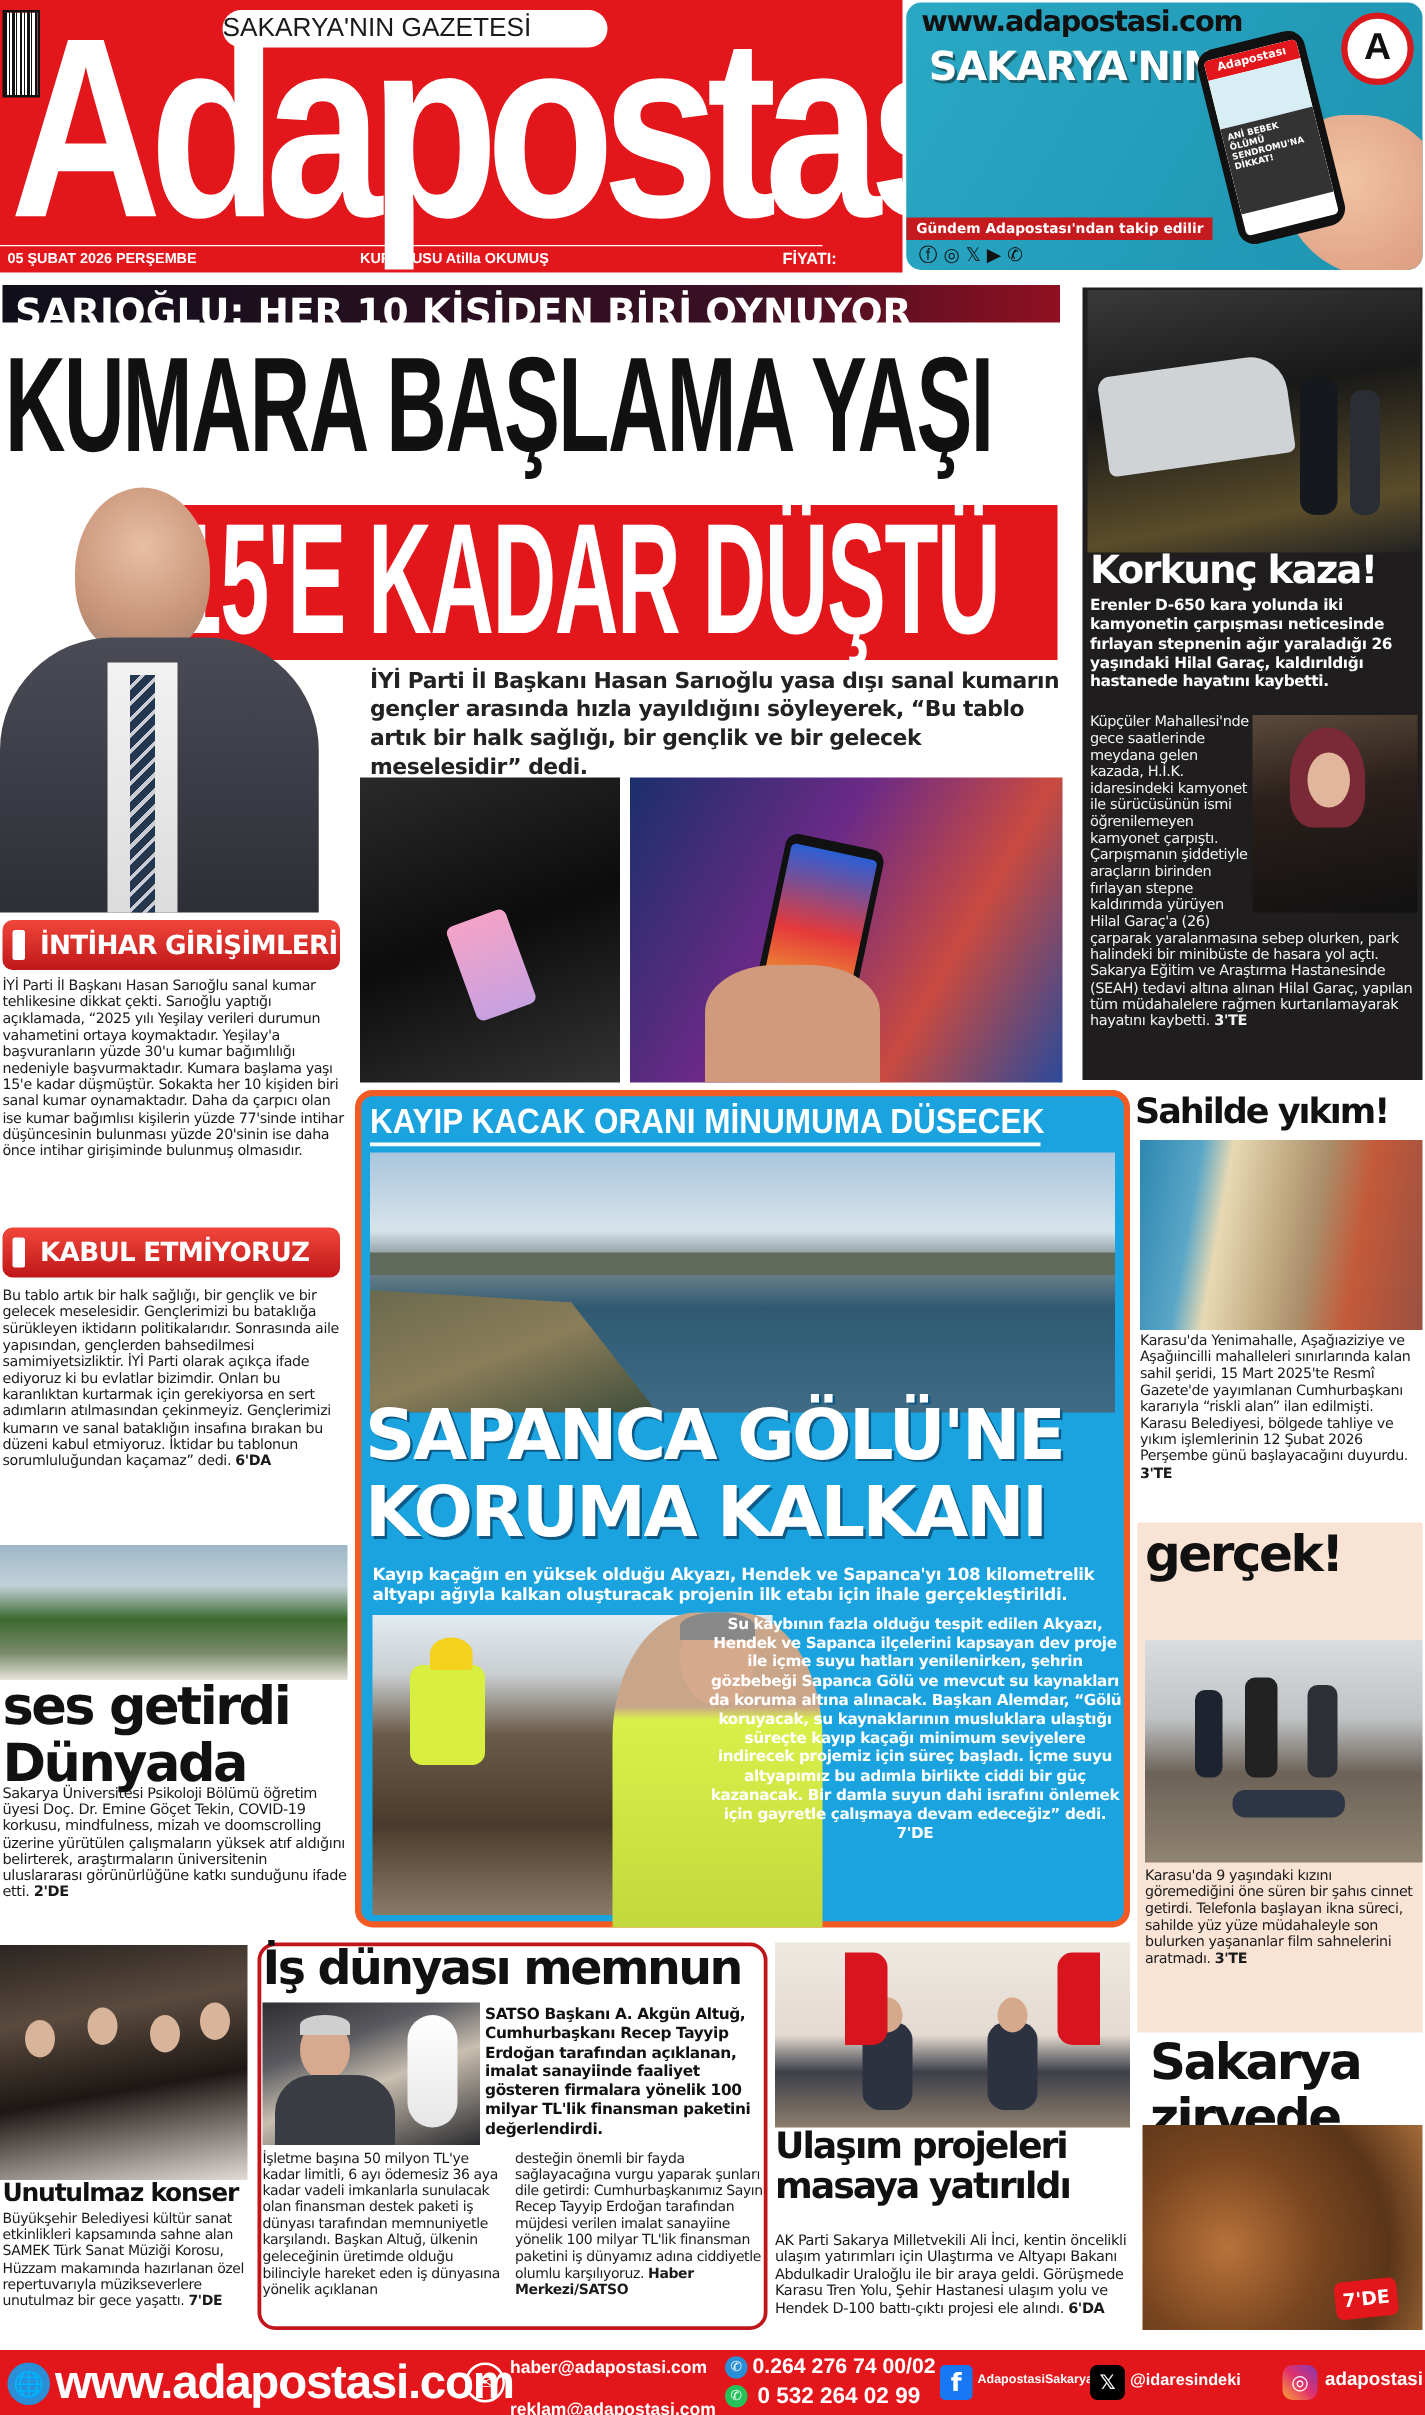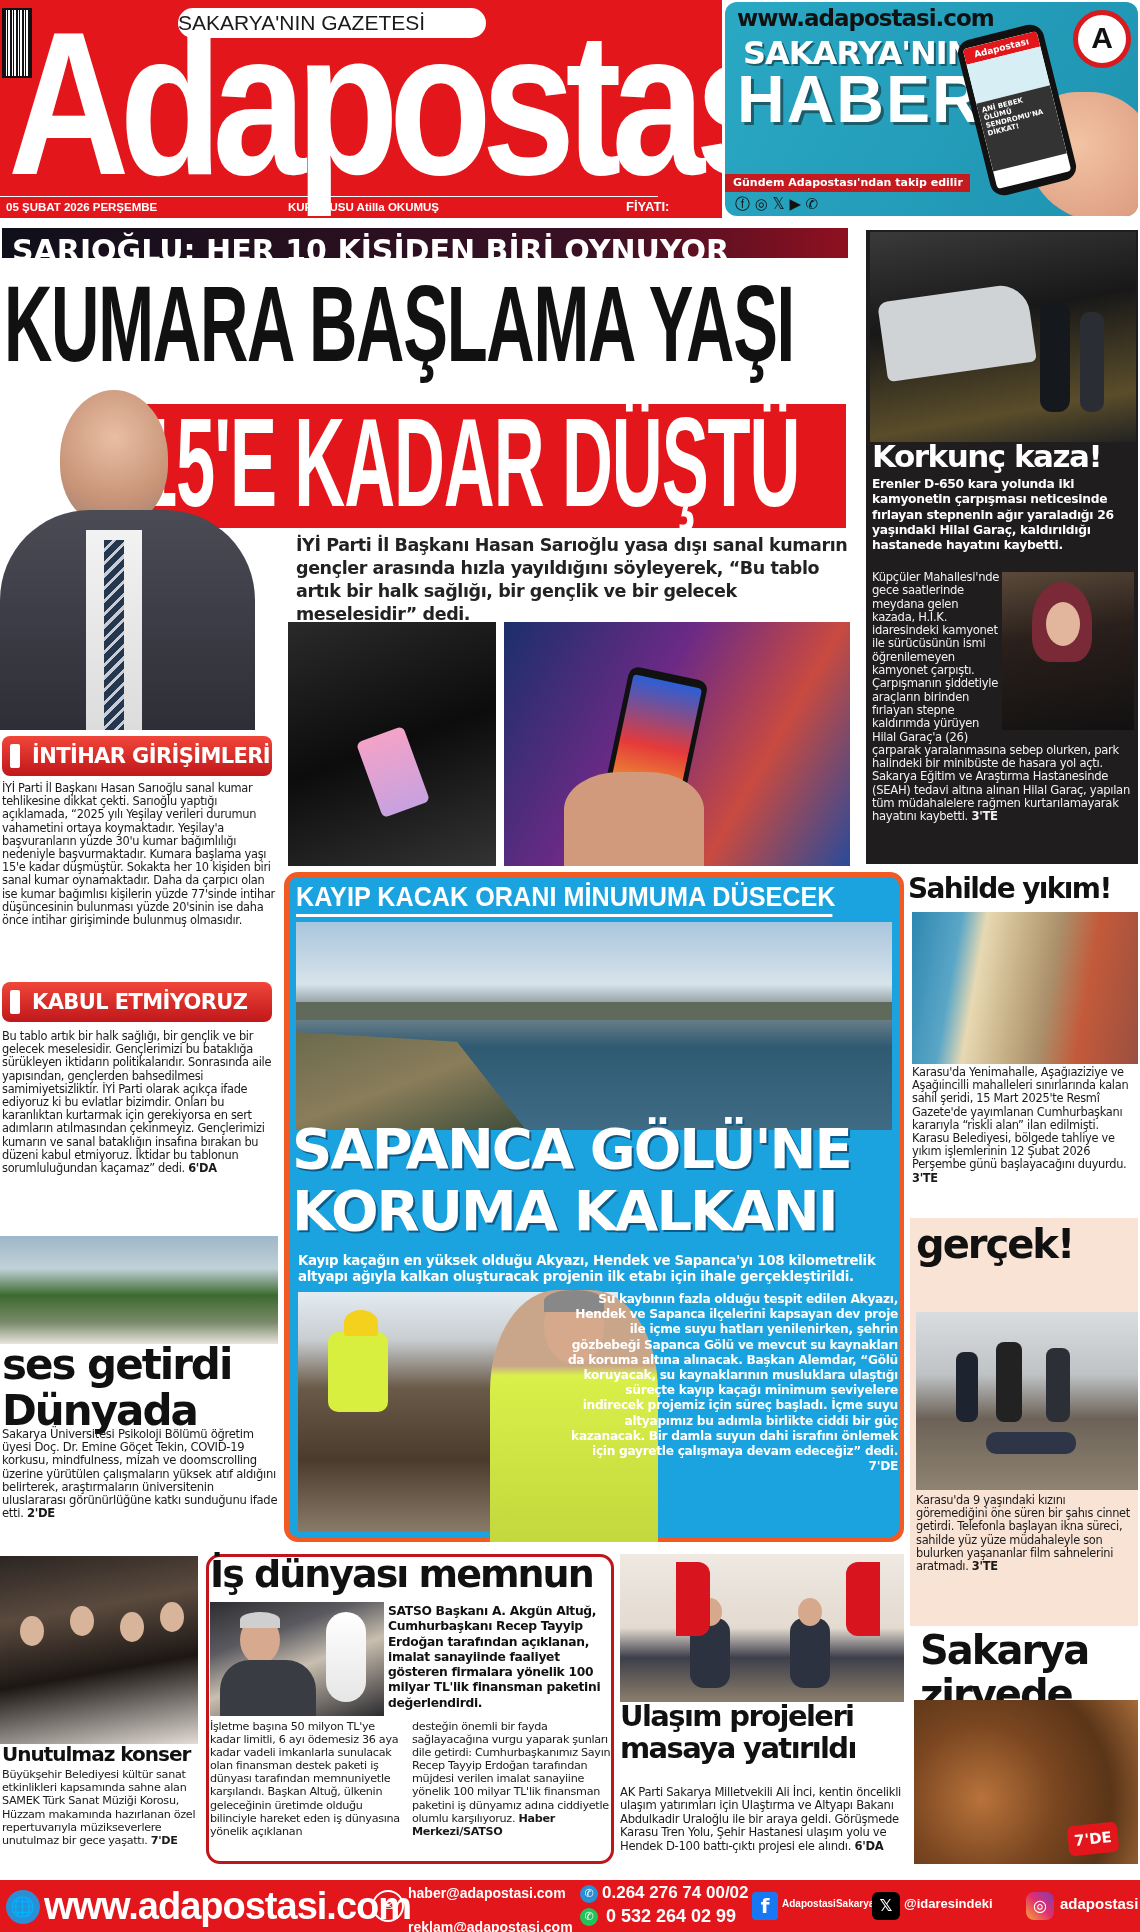--- a/index.html
+++ b/index.html
@@ -53,21 +53,21 @@
 #crash-body{left:872px;top:570px;width:266px;color:#f2f2f2;font-size:11.6px;line-height:13.3px}
 
 
 #sap{left:284px;top:872px;width:620px;height:670px;border:5px solid #f15a22;border-radius:14px;background:#1aa3df;overflow:hidden}
 #sap-kicker{left:296px;top:880px;width:596px;font-family:"Liberation Sans",sans-serif;font-weight:bold;color:#fff;font-size:28px;line-height:34px;border-bottom:3px solid #fff;transform:scaleX(0.9);transform-origin:left top;white-space:nowrap;letter-spacing:0}
 #sap-lake{left:296px;top:922px;width:596px;height:208px;background:linear-gradient(180deg,#a9c6dd 0,#d7e3ea 30%,#7d8b90 42%,#2f5a72 60%,#3f6b85 100%)}
 #sap-title{left:292px;top:1118px;width:600px;font-family:"DejaVu Sans",sans-serif;font-weight:bold;color:#fff;font-size:56px;line-height:62px;letter-spacing:-2px;text-shadow:2px 2px 0 #0d5a86}
 #sap-lede{left:298px;top:1253px;width:594px;font-family:"DejaVu Sans",sans-serif;font-weight:bold;color:#fff;font-size:13.4px;line-height:16px;letter-spacing:-0.3px}
 #sap-photo{left:298px;top:1292px;width:320px;height:240px;background:linear-gradient(180deg,#e3ecf2 0,#c8cdd0 20%,#6a5a48 40%,#4b3b2c 70%,#8a7a68 100%)}
 #sap-mayor{left:490px;top:1290px;width:168px;height:252px;background:linear-gradient(180deg,#c9a68a 0,#c9a68a 30%,#d9f04a 34%,#c3d83c 100%);border-radius:40% 40% 0 0}
-#sap-body{left:566px;top:1292px;width:332px;color:#fff;font-size:12.2px;line-height:15.2px;text-align:right;font-weight:600}
+#sap-body{left:566px;top:1292px;width:332px;color:#fff;font-size:12.2px;line-height:15.2px;text-align:center;font-weight:600}
 
 
 #sahil-title{left:908px;top:872px;font-family:"DejaVu Sans",sans-serif;font-weight:bold;font-size:28px;color:#111;letter-spacing:-1.6px}
 #sahil-img{left:912px;top:912px;width:226px;height:152px;background:linear-gradient(100deg,#2d87b0 0,#5aa6c7 20%,#e8d9b3 30%,#c9b38a 45%,#aa8f6a 60%,#c35a3a 75%,#9a5040 100%)}
 #sahil-body{left:912px;top:1066px;width:226px}
 #film{left:910px;top:1218px;width:228px;height:408px;background:#f9e3d5}
 #film-title{left:916px;top:1222px;font-family:"DejaVu Sans",sans-serif;font-weight:bold;font-size:40px;line-height:44px;color:#111;letter-spacing:-2px}
 #film-img{left:916px;top:1312px;width:222px;height:178px;background:linear-gradient(180deg,#d9dde0 0,#bfc3c5 35%,#6c6258 60%,#8f8470 100%)}
 #film-body{left:916px;top:1494px;width:222px}
 #zirve{left:910px;top:1628px;width:228px;height:236px;background:#fff}
@@ -112,21 +112,20 @@
 <div id="slogan" class="abs">SAKARYA'NIN GAZETESİ</div>
 <div id="dateline" class="abs">
   <span style="left:6px">05 ŞUBAT 2026 PERŞEMBE</span>
   <span style="left:288px">KURUCUSU Atilla OKUMUŞ</span>
   <span style="left:626px;font-size:13px">FİYATI: 8 TL</span>
 </div>
 
 <div id="ad" class="abs">
   <div id="ad-url" class="abs">www.adapostasi.com</div>
   <div id="ad-t1" class="abs">SAKARYA'NIN</div>
-  <div id="ad-t2" class="abs">HABER</div>
   <div id="ad-strip" class="abs">Gündem Adapostası'ndan takip edilir</div>
   <div id="ad-social" class="abs">ⓕ ◎ 𝕏 ▶ ✆</div>
   <div id="ad-hand" class="abs"></div>
   <div id="ad-phone" class="abs">
     <div class="scr">
       <div style="background:#e3161b;color:#fff;font-size:9px;font-weight:bold;text-align:center;padding:3px">Adapostası</div>
       <div style="height:40px;background:#d8eef5"></div>
       <div style="background:#333;color:#fff;font-size:7px;font-weight:bold;padding:4px;height:70px">ANİ BEBEK ÖLÜMÜ SENDROMU'NA DİKKAT!</div>
     </div>
   </div>

